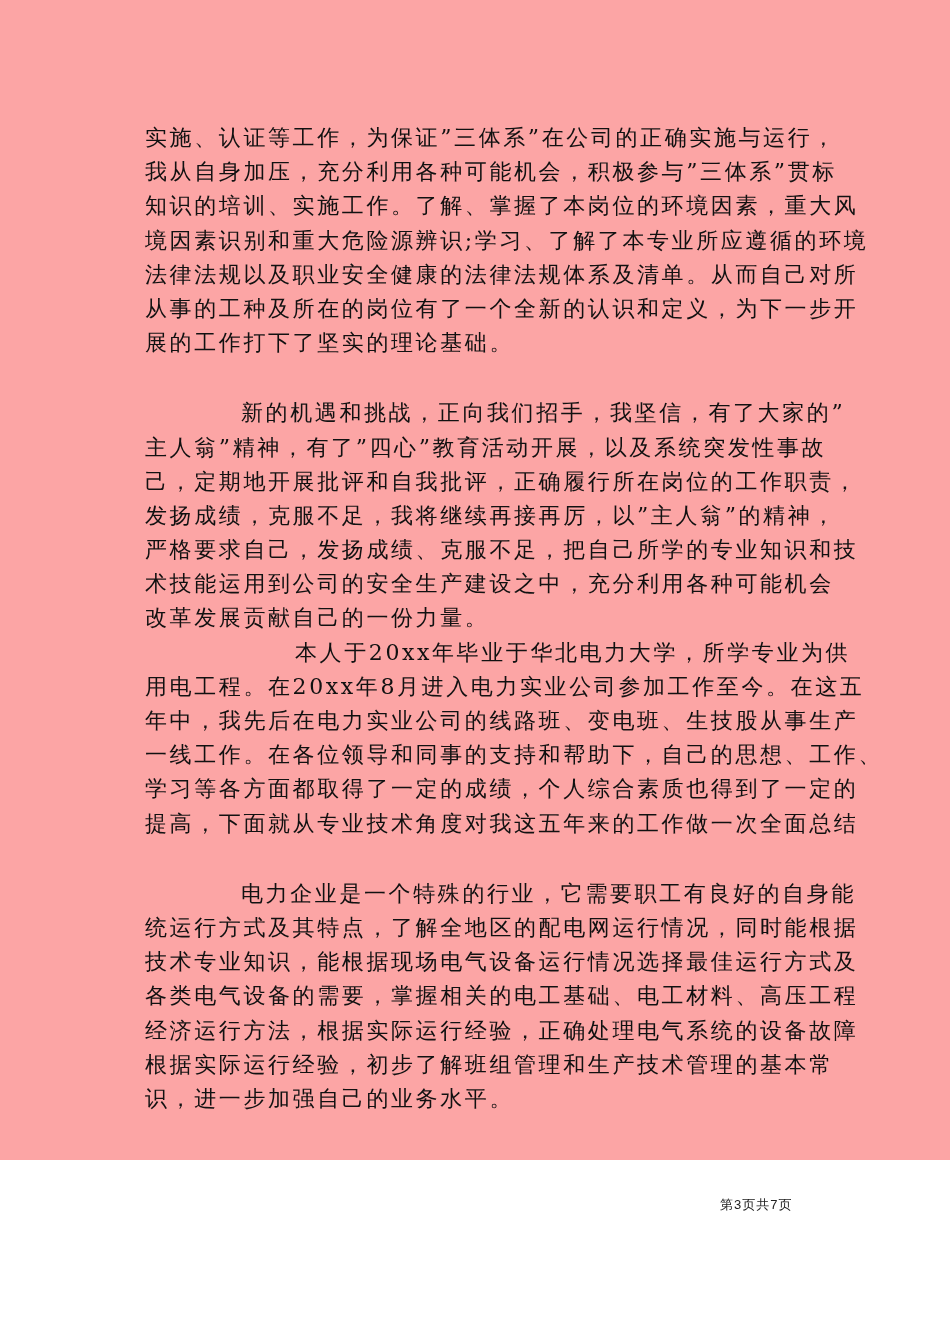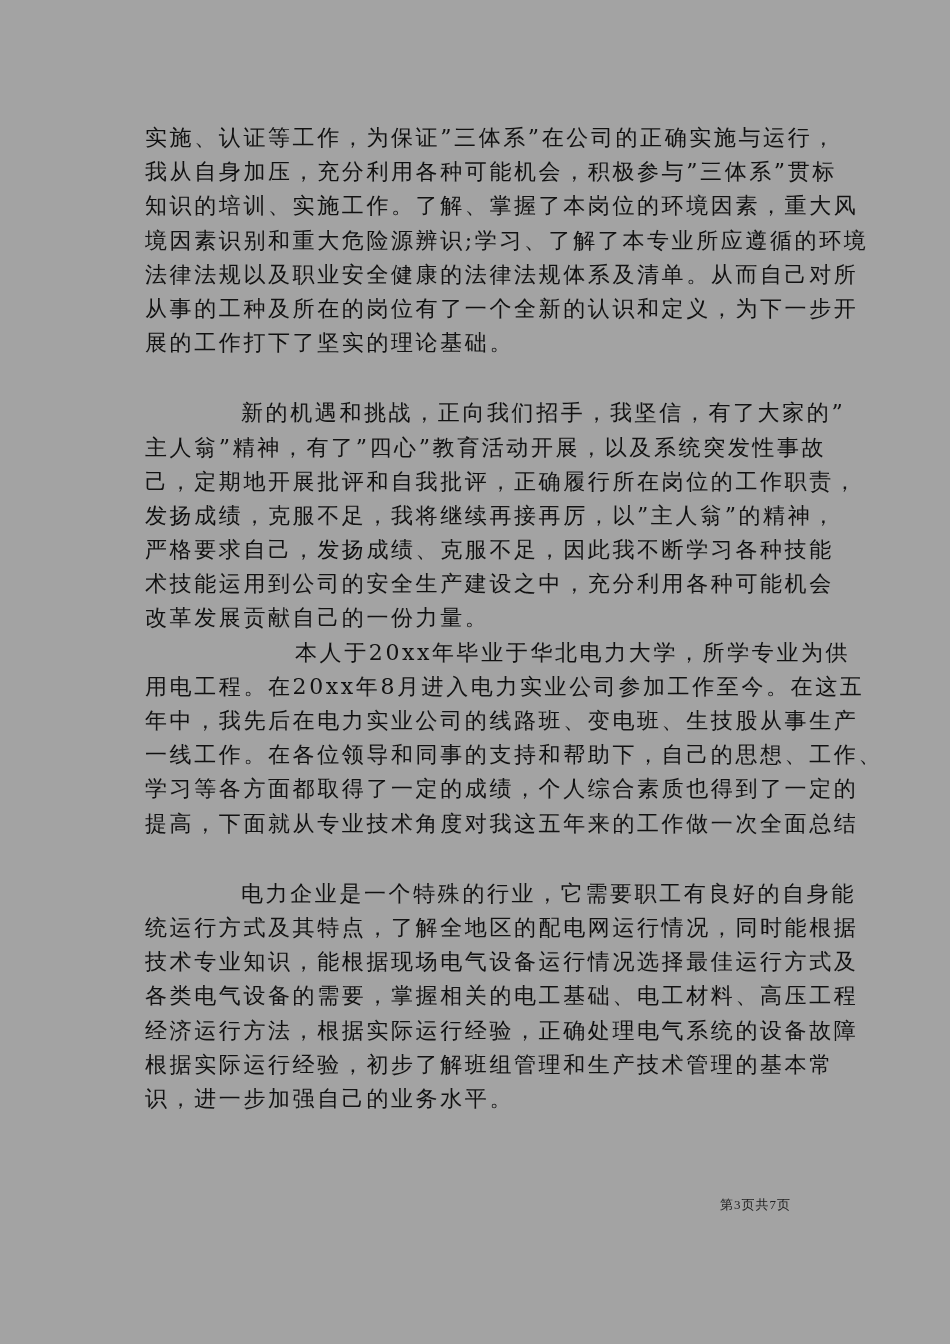--- a/index.html
+++ b/index.html
@@ -1,30 +1,30 @@
 <!DOCTYPE html>
 <html><head>
 <meta charset="utf-8">
 <style>
   html, body { margin: 0; padding: 0; background: #ffffff; }
   body { width: 950px; height: 1344px; position: relative; overflow: hidden; }
-  .page { position: absolute; left: 0; top: 0; width: 950px; height: 1344px; background: #a3a3a3; }
+  .page { position: absolute; left: 0; top: 0; width: 950px; height: 1160px; background: #fca5a5; }
   .content {
     position: absolute; left: 145px; top: 121px; width: 670px;
     font-family: "DejaVu Serif", "Liberation Serif", serif;
     font-size: 22px; line-height: 34.2px; color: #111111;
     letter-spacing: 2.6px;
   }
   .para { margin: 0; padding: 0; text-align: justify; text-align-last: left; }
   .line { display: block; white-space: nowrap; height: 34.2px; }
   .indent-1 { padding-left: 96px; margin-top: 36px; }
   .indent-2 { padding-left: 150px; }
   .footer {
     position: absolute; left: 720px; top: 1196px;
-    font-family: Liberation Serif, serif;
+    font-family: Liberation Sans, sans-serif;
     font-size: 13px; color: #222222; letter-spacing: 1px;
   }
 </style>
 </head>
 <body>
 
 <div class="page">
   <div class="content">
 
     <div class="para">
@@ -35,21 +35,21 @@
       <span class="line">法律法规以及职业安全健康的法律法规体系及清单。从而自己对所</span>
       <span class="line">从事的工种及所在的岗位有了一个全新的认识和定义，为下一步开</span>
       <span class="line">展的工作打下了坚实的理论基础。</span>
     </div>
 
     <div class="para">
       <span class="line indent-1">新的机遇和挑战，正向我们招手，我坚信，有了大家的”</span>
       <span class="line">主人翁”精神，有了”四心”教育活动开展，以及系统突发性事故</span>
       <span class="line">己，定期地开展批评和自我批评，正确履行所在岗位的工作职责，</span>
       <span class="line">发扬成绩，克服不足，我将继续再接再厉，以”主人翁”的精神，</span>
-      <span class="line">严格要求自己，发扬成绩、克服不足，因此我不断学习各种技能</span>
+      <span class="line">严格要求自己，发扬成绩、克服不足，把自己所学的专业知识和技</span>
       <span class="line">术技能运用到公司的安全生产建设之中，充分利用各种可能机会</span>
       <span class="line">改革发展贡献自己的一份力量。</span>
     </div>
 
     <div class="para">
       <span class="line indent-2">本人于20xx年毕业于华北电力大学，所学专业为供</span>
       <span class="line">用电工程。在20xx年8月进入电力实业公司参加工作至今。在这五</span>
       <span class="line">年中，我先后在电力实业公司的线路班、变电班、生技股从事生产</span>
       <span class="line">一线工作。在各位领导和同事的支持和帮助下，自己的思想、工作、</span>
       <span class="line">学习等各方面都取得了一定的成绩，个人综合素质也得到了一定的</span>

